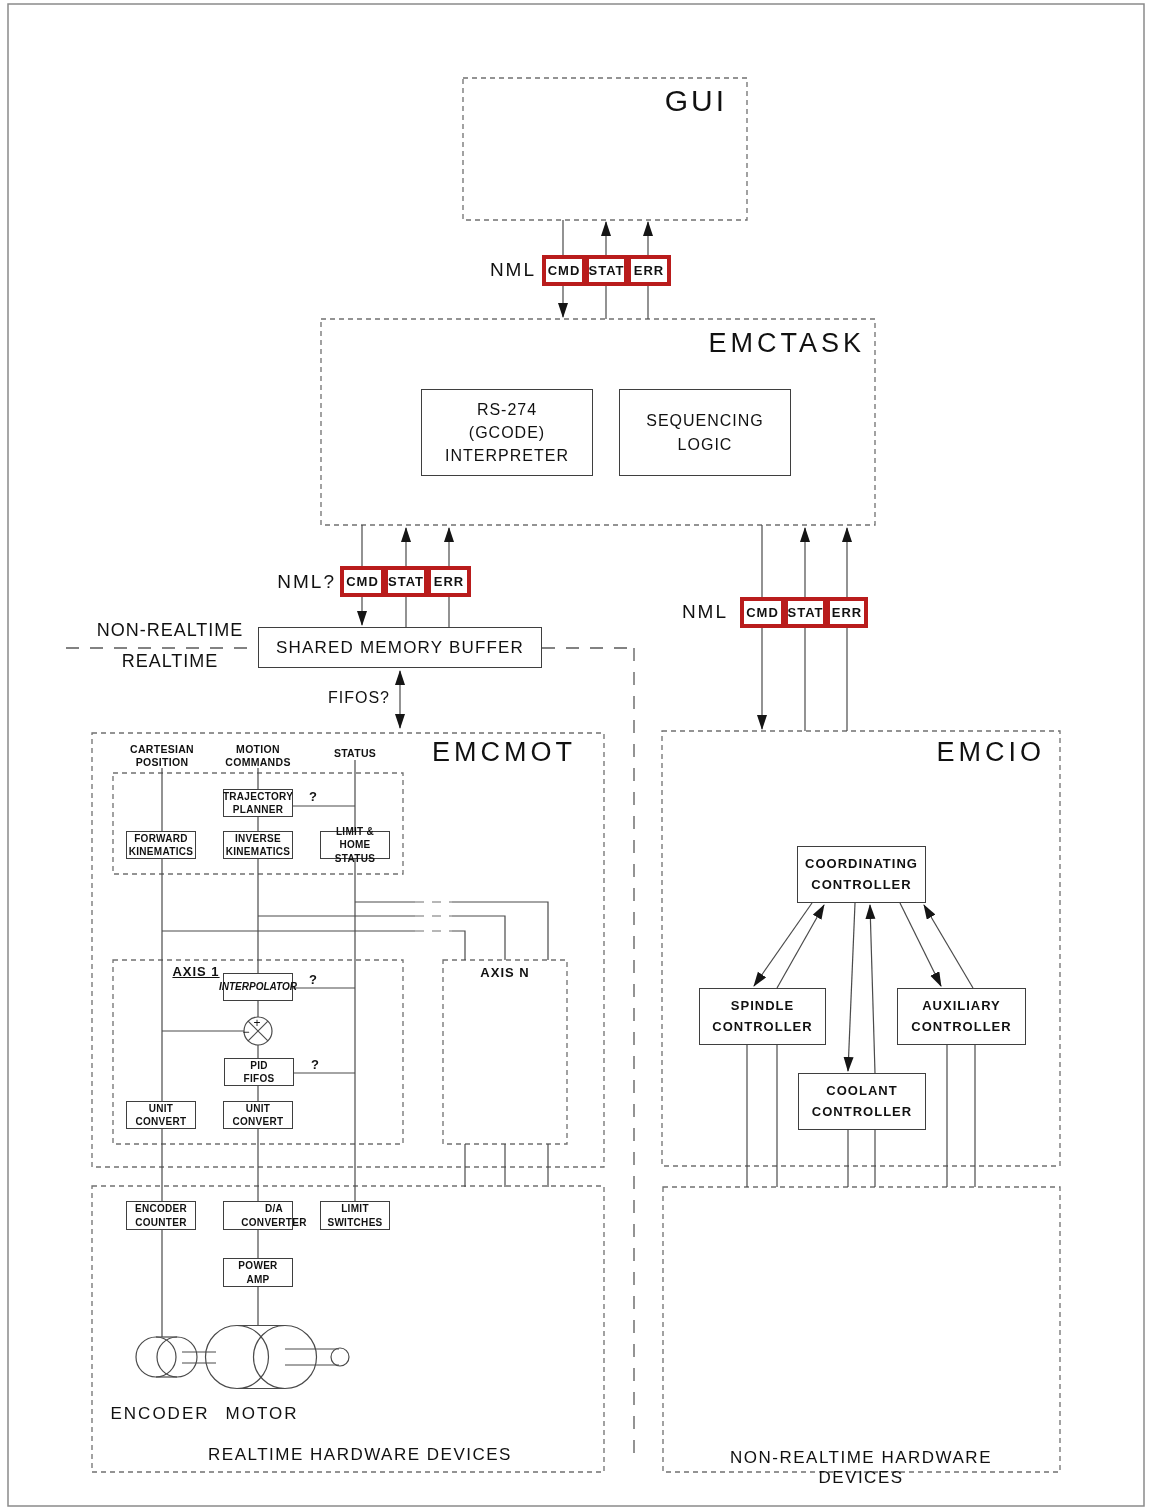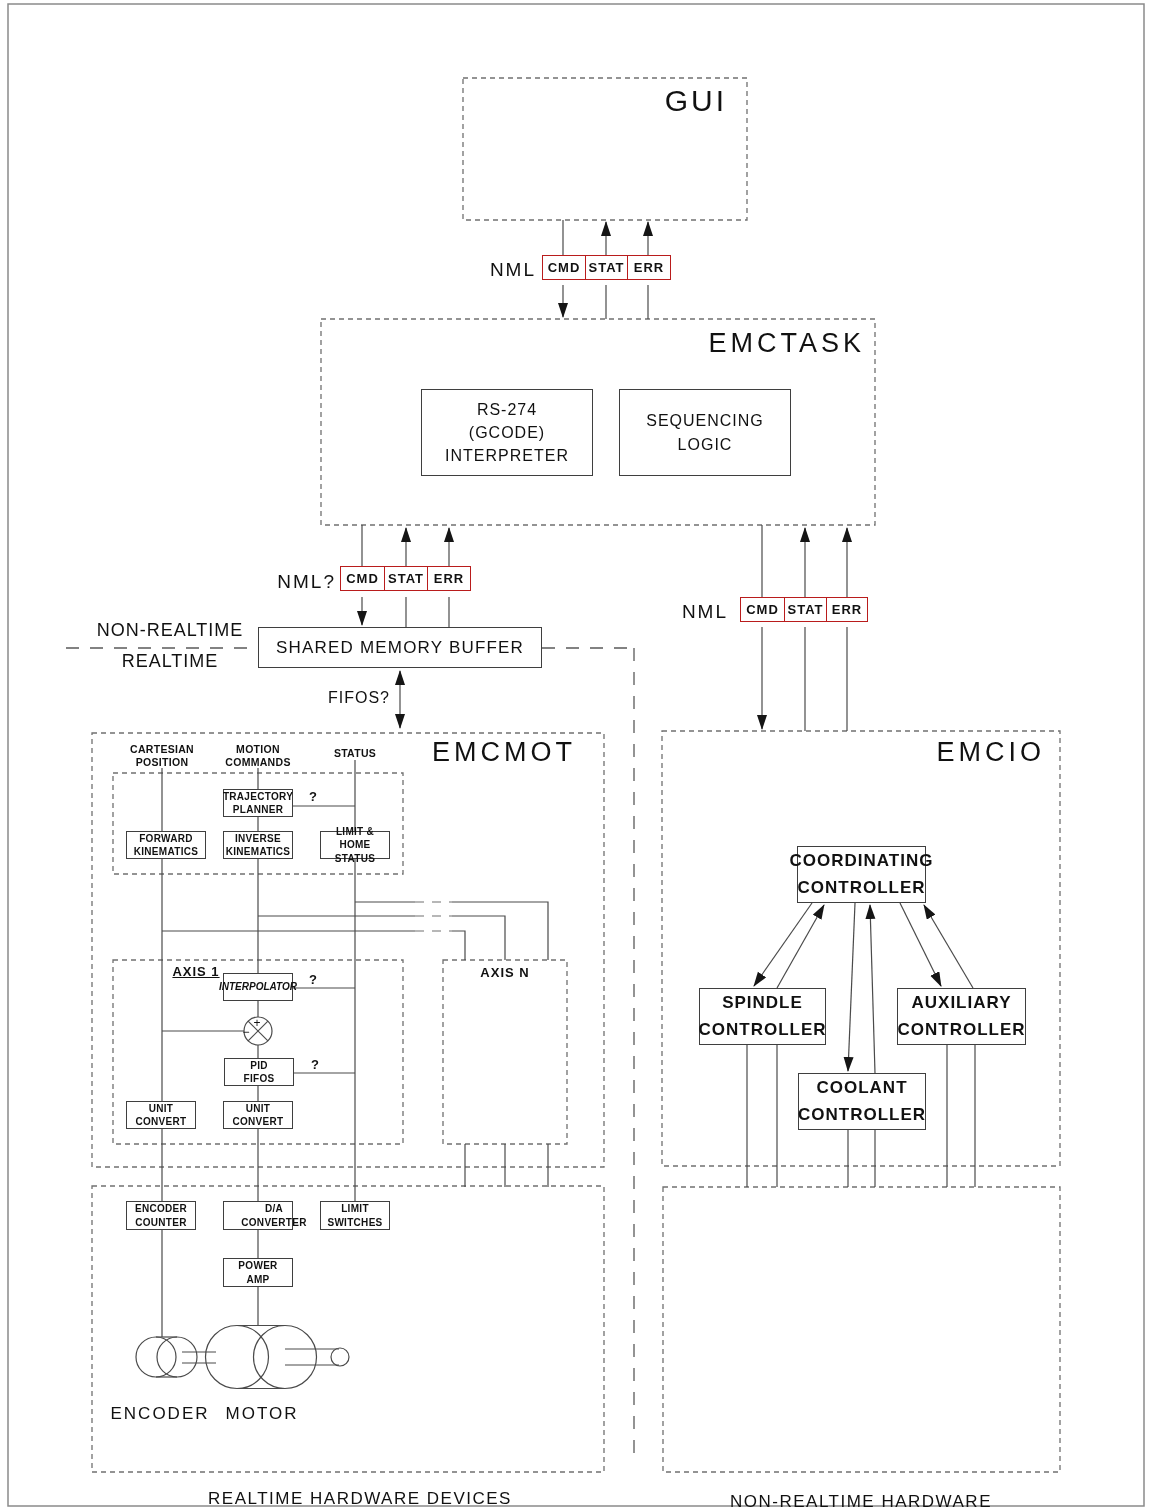--- a/index.html
+++ b/index.html
@@ -8,34 +8,34 @@
   #lines{position:absolute;left:0;top:0;}
   .box{position:absolute;border:1px solid #3f3f3f;background:#fff;display:flex;align-items:center;justify-content:center;
        text-align:center;white-space:pre-line;box-sizing:border-box;color:#111;}
   .lbl{position:absolute;white-space:pre-line;text-align:center;color:#111;}
   .cx{transform:translateX(-50%);}
   .rx{transform:translateX(-100%);}
   .h1{font-size:27px;letter-spacing:4px;}
   .h1gui{font-size:30px;letter-spacing:3px;}
   .nml-label{font-size:19px;letter-spacing:2px;}
   .nml-row{position:absolute;display:flex;}
-  .nml-cell{border:1px solid #b91c1c;background:#fff;display:flex;align-items:center;justify-content:center;
-            font-size:13px;font-weight:bold;letter-spacing:1px;box-sizing:border-box;height:25px;}
+  .nml-cell{border:4px solid #b91c1c;background:#fff;display:flex;align-items:center;justify-content:center;
+            font-size:13px;font-weight:bold;letter-spacing:1px;box-sizing:border-box;height:31px;}
   .nml-cell + .nml-cell{margin-left:-1px;}
   .ebox{font-size:16px;letter-spacing:1px;line-height:1.45;}
   .buffer{font-size:17px;letter-spacing:1.2px;}
   .small{font-size:10px;font-weight:bold;letter-spacing:.3px;line-height:1.35;}
-  .ctrl{font-size:17px;font-weight:bold;letter-spacing:1px;line-height:1.55;}
+  .ctrl{font-size:13px;font-weight:bold;letter-spacing:1px;line-height:1.55;}
   .divlbl{font-size:18px;letter-spacing:1px;}
   .collbl{font-size:10.5px;font-weight:bold;letter-spacing:.3px;line-height:1.25;}
   .axis{font-size:13px;font-weight:bold;letter-spacing:1px;}
   .q{font-size:13px;font-weight:bold;}
   .fifos{font-size:16px;letter-spacing:1px;}
   .hwlbl{font-size:17px;letter-spacing:2px;}
-  .hwtitle{font-size:17px;letter-spacing:1.5px;margin-top:44px;}
+  .hwtitle{font-size:17px;letter-spacing:1.5px;}
 </style>
 </head>
 <body>
 
 <div id="stage">
 
   <svg id="lines" width="1152" height="1510" viewBox="0 0 1152 1510">
     <defs>
       <marker id="arr" orient="auto-start-reverse" markerUnits="userSpaceOnUse" markerWidth="18" markerHeight="12" refX="14" refY="5">
         <path d="M0,0 L15,5 L0,10 Z" fill="#151515"></path>
@@ -213,21 +213,21 @@
 
   <div class="lbl collbl cx" style="left:162px;top:743px;">CARTESIAN
 POSITION</div>
   <div class="lbl collbl cx" style="left:258px;top:743px;">MOTION
 COMMANDS</div>
   <div class="lbl collbl cx" style="left:355px;top:747px;">STATUS</div>
 
   <div class="box small" style="left:223px;top:789px;width:70px;height:28px;">TRAJECTORY
 PLANNER</div>
   <div class="lbl q cx" style="left:313px;top:789px;">?</div>
-  <div class="box small" style="left:126px;top:831px;width:80px;height:28px;">FORWARD
+  <div class="box small" style="left:126px;top:831px;width:70px;height:28px;">FORWARD
 KINEMATICS</div>
   <div class="box small" style="left:223px;top:831px;width:70px;height:28px;">INVERSE
 KINEMATICS</div>
   <div class="box small" style="left:320px;top:831px;width:70px;height:28px;">LIMIT &amp; HOME
 STATUS</div>
 
   <div class="lbl axis cx" style="left:196px;top:964px;text-decoration:underline;">AXIS 1</div>
   <div class="lbl axis cx" style="left:505px;top:965px;">AXIS N</div>
 
   <div class="box small" style="left:223px;top:973px;width:70px;height:28px;letter-spacing:0;font-style:italic;">INTERPOLATOR</div>

